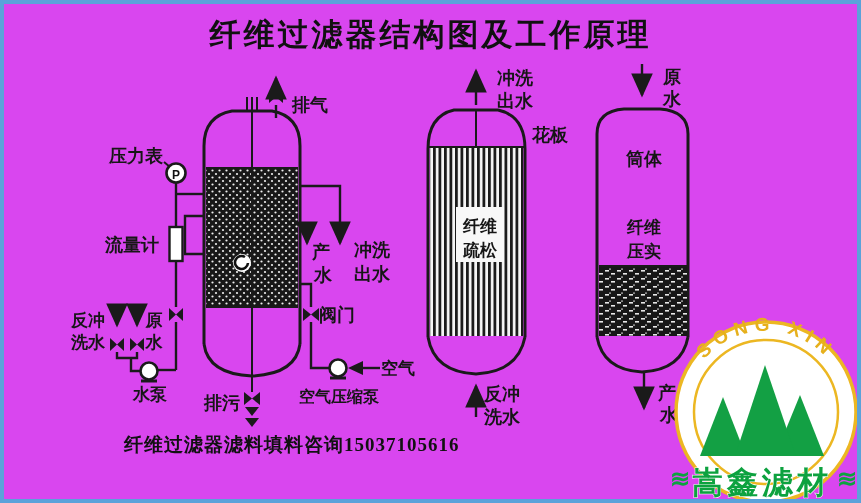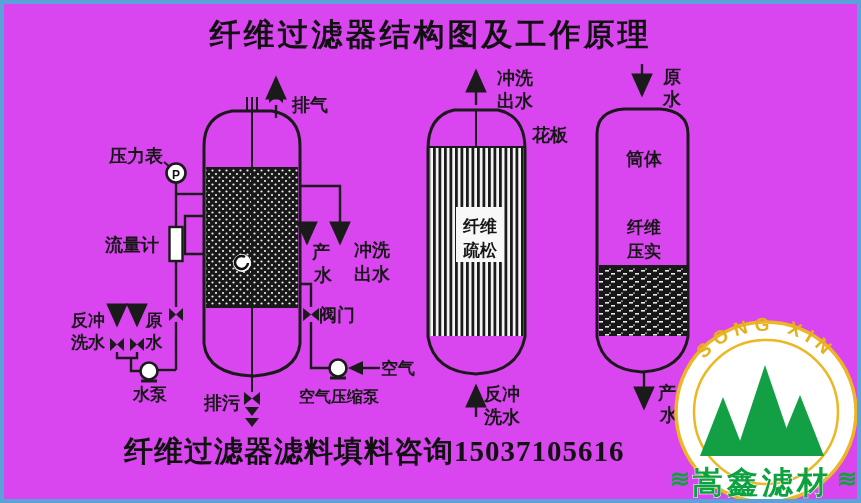--- a/index.html
+++ b/index.html
@@ -14,21 +14,21 @@
   }
   .title{
     position:absolute;top:10px;left:0;width:100%;
     text-align:center;
     font-family:"Liberation Serif","DejaVu Serif",serif;
     font-weight:bold;font-size:31px;letter-spacing:3px;color:#111;
   }
   .caption{
     position:absolute;top:428px;left:120px;
     font-family:"Liberation Serif","DejaVu Serif",serif;
-    font-weight:bold;font-size:29px;letter-spacing:1px;color:#111;
+    font-weight:bold;font-size:19px;letter-spacing:1px;color:#111;
     white-space:nowrap;
   }
   svg text{font-family:"Liberation Sans",sans-serif;}
   .lbl{font-weight:bold;fill:#161616;}
   .pipe{stroke:#1a1a1a;stroke-width:2.4;fill:none;}
   .shell{stroke:#1a1a1a;stroke-width:3;fill:none;}
   .thin{stroke:#1a1a1a;stroke-width:2;fill:none;}
   .solid{fill:#1a1a1a;stroke:none;}
 </style>
 </head>

